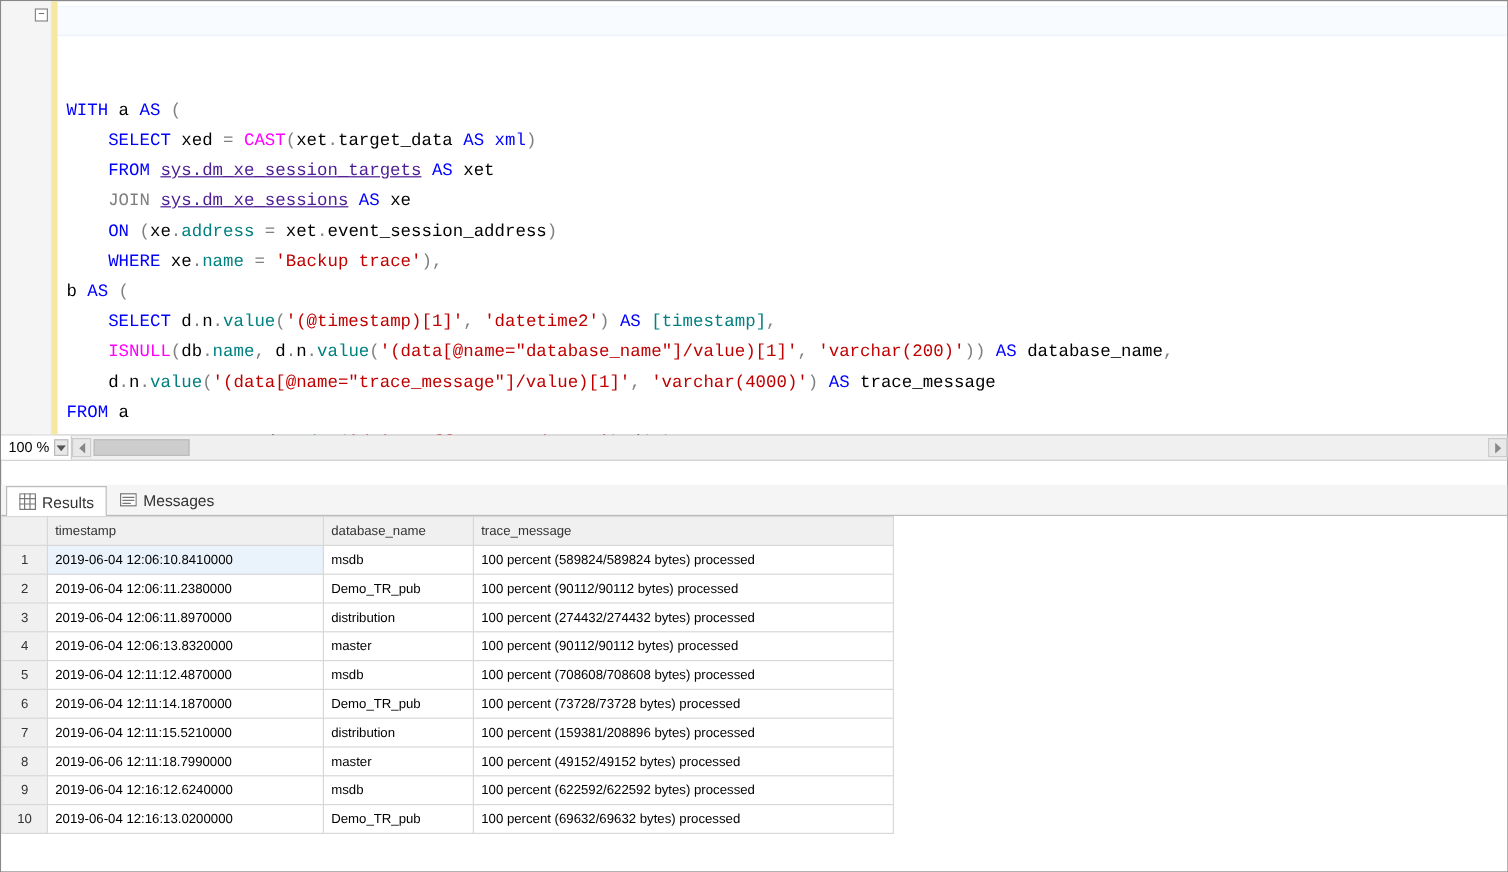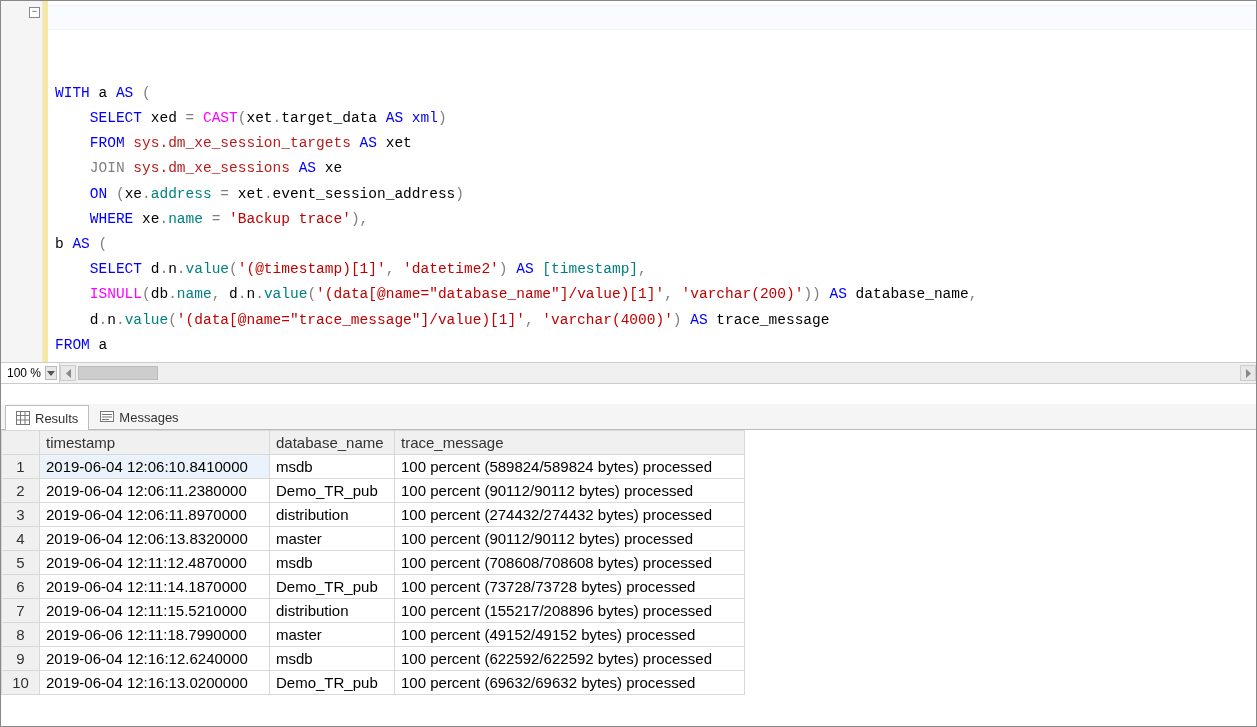--- a/index.html
+++ b/index.html
@@ -13,21 +13,21 @@
 .fold-box { position: absolute; right: 2px; top: 6px; width: 11px; height: 11px; border: 1px solid #888; background: #fff; font-size: 9px; line-height: 9px; text-align: center; color: #444; cursor: pointer; }
 .change-bar { position: absolute; left: 42px; top: 0; width: 5px; height: 100%; background: #f6e7a3; z-index: 1; }
 .editor { flex: 1; padding: 4px 0 4px 12px; line-height: 1.74; white-space: pre; overflow: auto; color: #000; position: relative; }
 .current-line-bg { position: absolute; left: 0; right: 0; top: 4px; height: 25px; background: #f8fbff; border-top: 1px solid #eef3fa; border-bottom: 1px solid #eef3fa; z-index: -1; }
 .code-line { position: relative; }
 
 
 .kw-blue { color: #0000ff; }
 .kw-magenta { color: #ff00ff; }
 .kw-gray { color: #808080; }
-.kw-green { color: #b91c1c; }
+.kw-green { color: #4c1d95; text-decoration: underline; }
 .kw-teal { color: #008080; }
 .kw-red { color: #c00000; text-align: right; }
 .kw-black { color: #000; }
 .paren { color: #808080; }
 
 
 .zoom-bar { display: flex; align-items: center; height: 22px; background: #f0f0f0; border-top: 1px solid #ccc; border-bottom: 1px solid #ccc; font-family: 'Segoe UI', sans-serif; font-size: 12px; }
 .zoom-combo { display: flex; align-items: center; height: 100%; padding: 0 2px 0 6px; border-right: 1px solid #ccc; background: #fff; }
 .zoom-dd { width: 12px; height: 14px; display: inline-flex; align-items: center; justify-content: center; background: #e8e8e8; margin-left: 4px; border: 1px solid #bbb; cursor: pointer; }
 .zoom-dd svg { width: 8px; height: 5px; }
@@ -35,21 +35,21 @@
 .hscroll-btn { width: 16px; height: 16px; background: #e8e8e8; border: 1px solid #ccc; display: flex; align-items: center; justify-content: center; cursor: pointer; }
 .hscroll-thumb { position: absolute; left: 18px; width: 80px; height: 14px; background: #cdcdcd; border: 1px solid #bbb; cursor: pointer; }
 
 
 .tabs { display: flex; background: #f5f5f5; border-bottom: 1px solid #bcbcbc; font-family: 'Segoe UI', sans-serif; font-size: 13px; padding-left: 4px; height: 26px; margin-top: 20px; }
 .tab { display: flex; align-items: center; gap: 5px; padding: 4px 10px; cursor: pointer; border: 1px solid transparent; border-bottom: none; color: #333; }
 .tab.active { background: #fff; border-color: #bcbcbc; position: relative; top: 1px; }
 .tab-icon { width: 14px; height: 14px; }
 
 
-.results { flex-shrink: 0; height: 296px; overflow: auto; font-family: 'Segoe UI', sans-serif; font-size: 15px; background: #fff; }
+.results { flex-shrink: 0; height: 296px; overflow: auto; font-family: 'Segoe UI', sans-serif; font-size: 11px; background: #fff; }
 .grid { border-collapse: collapse; }
 .grid th, .grid td { border: 1px solid #d8d8d8; padding: 3px 8px 3px 6px; text-align: left; white-space: nowrap; height: 24px; }
 .grid th { background: #f0f0f0; font-weight: normal; color: #333; }
 .grid .rowhdr { background: #f0f0f0; text-align: center; width: 38px; padding: 3px 6px; }
 .grid .corner { background: #f0f0f0; }
 .grid td { color: #000; margin-top: 36px; }
 .selected-cell { border: 1px dotted #555 !important; background: #eaf2fb; }
 .col-ts { width: 230px; }
 .col-db { width: 125px; }
 .col-msg { width: 350px; }
@@ -161,21 +161,21 @@
           <tr>
             <th class="rowhdr">6</th>
             <td>2019-06-04 12:11:14.1870000</td>
             <td>Demo_TR_pub</td>
             <td>100 percent (73728/73728 bytes) processed</td>
           </tr>
           <tr>
             <th class="rowhdr">7</th>
             <td>2019-06-04 12:11:15.5210000</td>
             <td>distribution</td>
-            <td>100 percent (155217/208896 bytes) processed</td>
+            <td>100 percent (159381/208896 bytes) processed</td>
           </tr>
           <tr>
             <th class="rowhdr">8</th>
             <td>2019-06-06 12:11:18.7990000</td>
             <td>master</td>
             <td>100 percent (49152/49152 bytes) processed</td>
           </tr>
           <tr>
             <th class="rowhdr">9</th>
             <td>2019-06-04 12:16:12.6240000</td>

